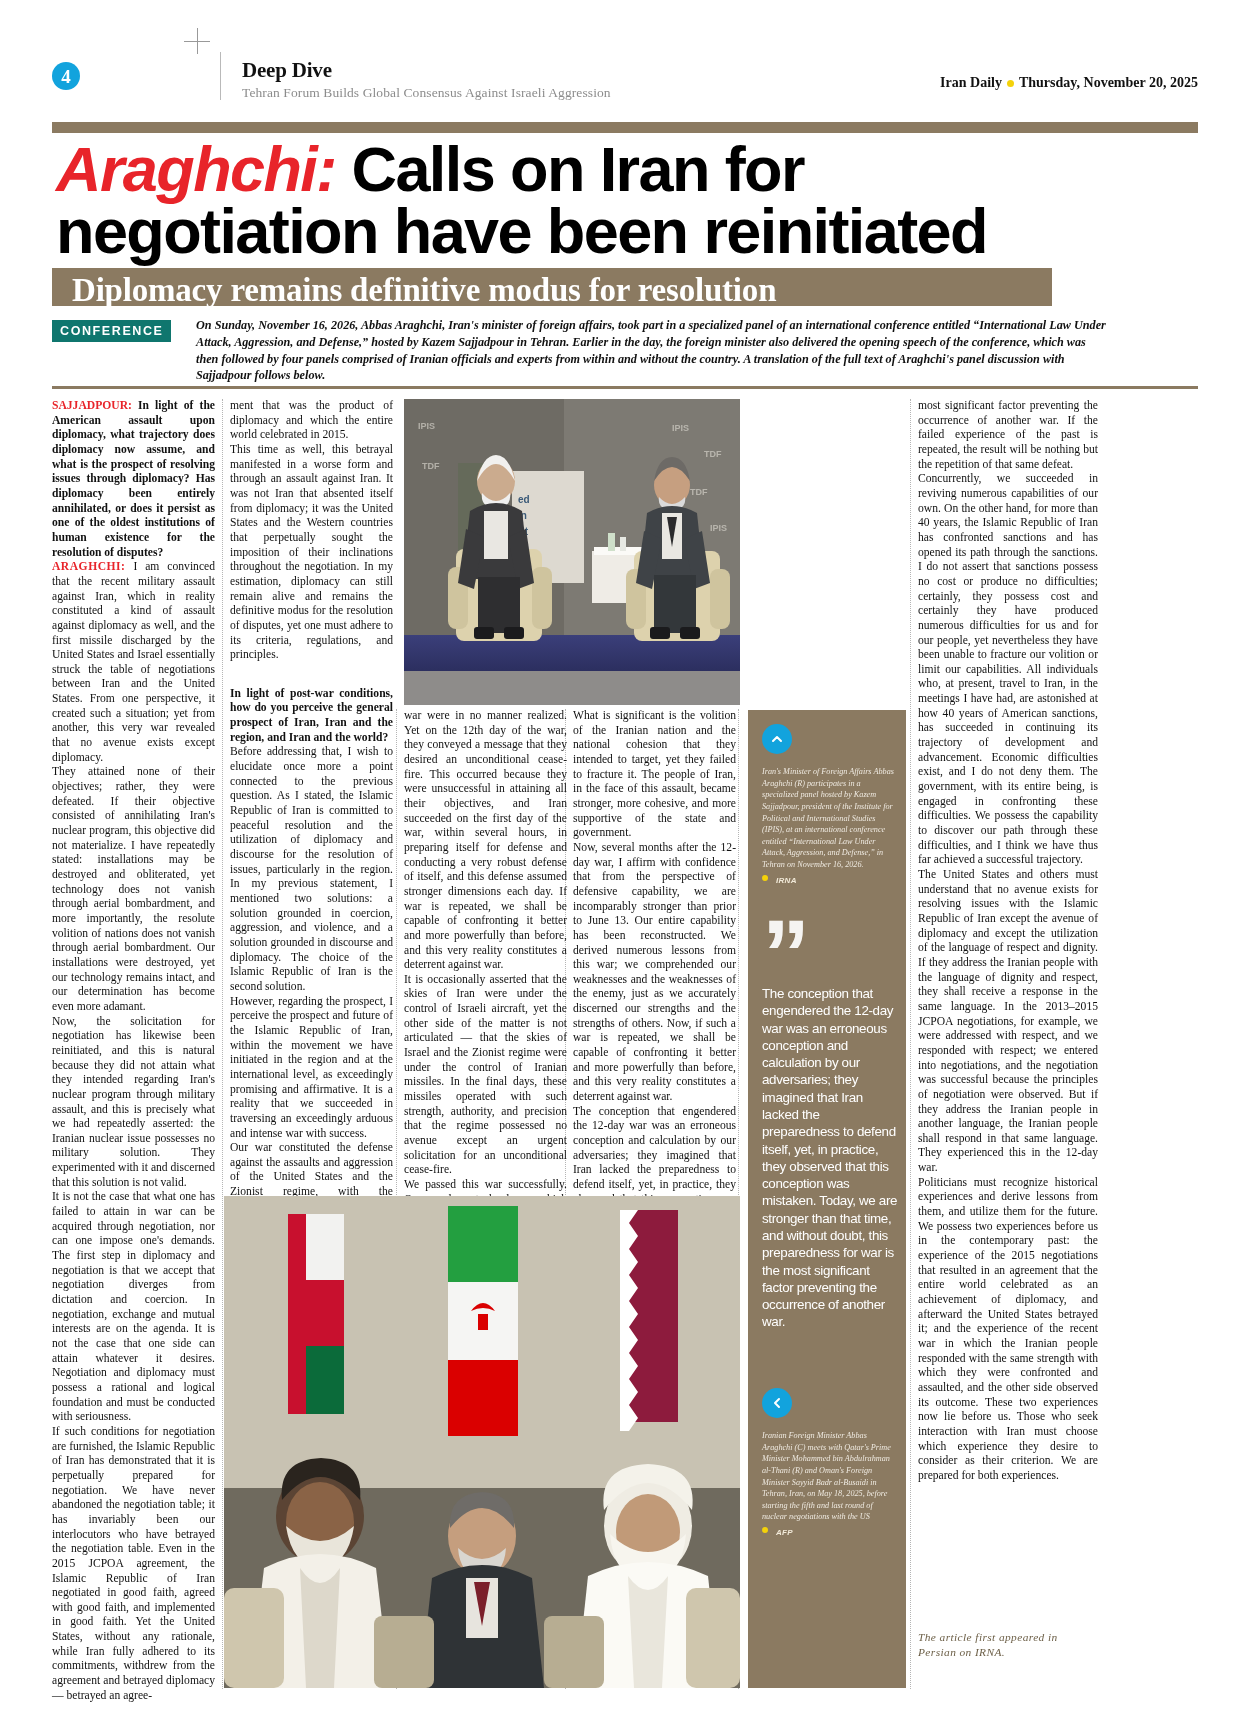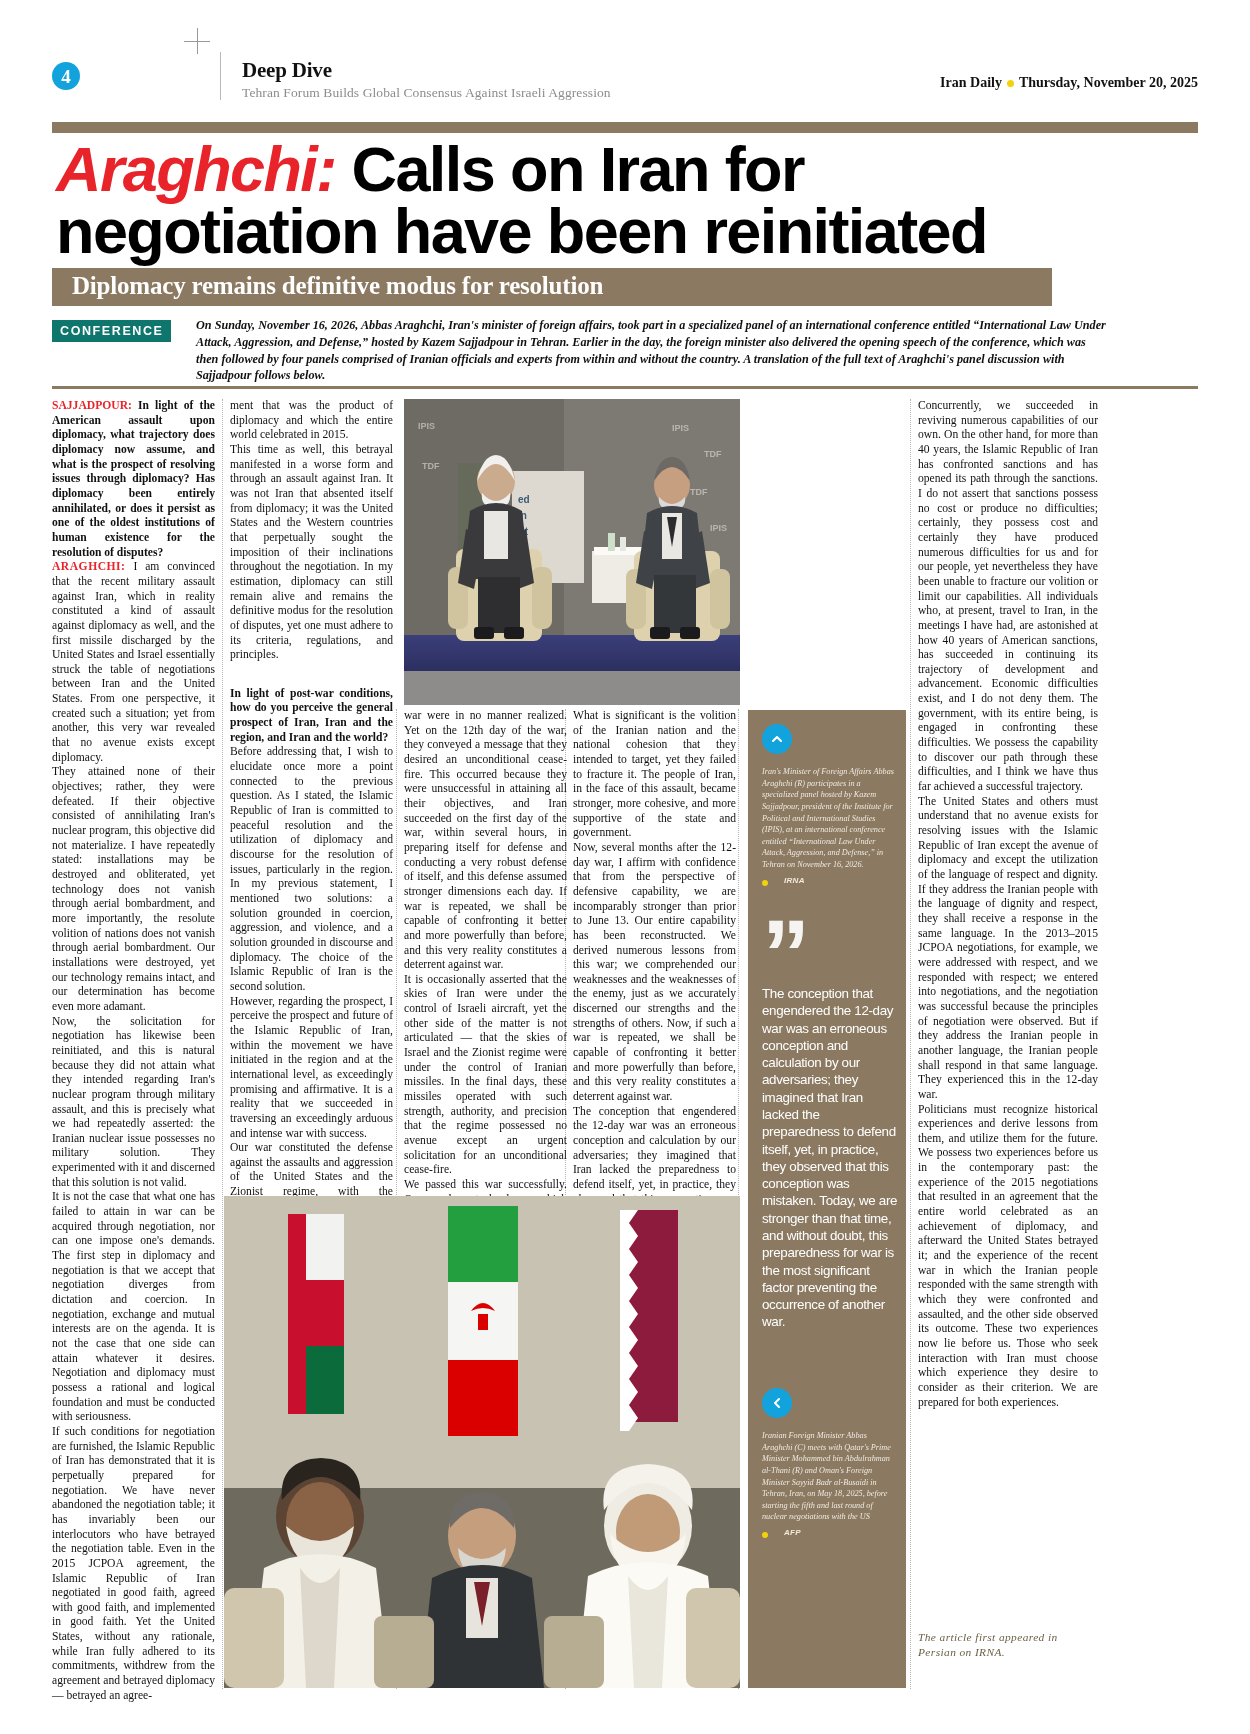--- a/index.html
+++ b/index.html
@@ -75,21 +75,21 @@
     color:#e8242a; font-style:italic;
     font-family:"Liberation Sans", sans-serif;
   }
   .subhead-bar {
     position:absolute; left:52px; top:268px; width:1000px; height:38px;
     background:#8b7a61;
   }
   .subhead {
     position:absolute; left:72px; top:272px;
     font-family:"Liberation Serif", serif;
-    font-weight:bold; font-size:25px; color:#ffffff;
+    font-weight:bold; font-size:33px; color:#ffffff;
     letter-spacing:-0.2px;
   }
 
   
   .conf-tag {
     position:absolute; left:52px; top:320px;
     background:#0f766e; color:#fff;
     font-family:"Liberation Sans", sans-serif;
     font-weight:bold; font-size:12.5px; letter-spacing:1.6px;
     padding:4px 7px 4px 8px;
@@ -156,21 +156,21 @@
     display:flex; align-items:center; justify-content:center;
   }
   .circle-btn svg { display:block; }
   .cap-photo {
     position:absolute; left:14px; width:132px;
     font-family:"Liberation Serif", serif;
     font-style:italic; font-size:8.2px; line-height:1.42;
     color:#efeae1;
   }
   .credit {
-    display:flex; align-items:flex-end; gap:16px;
+    display:flex; align-items:flex-start; gap:8px;
     margin-top:4px;
     font-family:"Liberation Sans", sans-serif;
     font-style:italic; font-weight:bold; font-size:8px;
     color:#f2ead9; letter-spacing:0.3px;
   }
   .credit .cdot { width:6px; height:6px; border-radius:50%; background:#f4d20a; }
 
   .bigquote {
     position:absolute; left:14px; top:215px;
     color:#ffffff; opacity:0.92;
@@ -258,20 +258,21 @@
       <p>We passed this war successfully. Our nuclear technology, which they intended to annihilate, remains in its place. Installations and equipment, as I indicated, if destroyed, are reconstructed.</p>
     </div>
 
     <div class="col" id="c4">
       <p>What is significant is the volition of the Iranian nation and the national cohesion that they intended to target, yet they failed to fracture it. The people of Iran, in the face of this assault, became stronger, more cohesive, and more supportive of the state and government.</p>
       <p>Now, several months after the 12-day war, I affirm with confidence that from the perspective of defensive capability, we are incomparably stronger than prior to June 13. Our entire capability has been reconstructed. We derived numerous lessons from this war; we comprehended our weaknesses and the weaknesses of the enemy, just as we accurately discerned our strengths and the strengths of others. Now, if such a war is repeated, we shall be capable of confronting it better and more powerfully than before, and this very reality constitutes a deterrent against war.</p>
       <p>The conception that engendered the 12-day war was an erroneous conception and calculation by our adversaries; they imagined that Iran lacked the preparedness to defend itself, yet, in practice, they observed that this conception was mistaken. Today, we are stronger than that time, and without doubt, this preparedness for war is the</p>
     </div>
 
     <div class="col" id="c5">
+      <p>most significant factor preventing the occurrence of another war. If the failed experience of the past is repeated, the result will be nothing but the repetition of that same defeat.</p>
       <p>Concurrently, we succeeded in reviving numerous capabilities of our own. On the other hand, for more than 40 years, the Islamic Republic of Iran has confronted sanctions and has opened its path through the sanctions. I do not assert that sanctions possess no cost or produce no difficulties; certainly, they possess cost and certainly they have produced numerous difficulties for us and for our people, yet nevertheless they have been unable to fracture our volition or limit our capabilities. All individuals who, at present, travel to Iran, in the meetings I have had, are astonished at how 40 years of American sanctions, has succeeded in continuing its trajectory of development and advancement. Economic difficulties exist, and I do not deny them. The government, with its entire being, is engaged in confronting these difficulties. We possess the capability to discover our path through these difficulties, and I think we have thus far achieved a successful trajectory.</p>
       <p>The United States and others must understand that no avenue exists for resolving issues with the Islamic Republic of Iran except the avenue of diplomacy and except the utilization of the language of respect and dignity. If they address the Iranian people with the language of dignity and respect, they shall receive a response in the same language. In the 2013–2015 JCPOA negotiations, for example, we were addressed with respect, and we responded with respect; we entered into negotiations, and the negotiation was successful because the principles of negotiation were observed. But if they address the Iranian people in another language, the Iranian people shall respond in that same language. They experienced this in the 12-day war.</p>
       <p>Politicians must recognize historical experiences and derive lessons from them, and utilize them for the future. We possess two experiences before us in the contemporary past: the experience of the 2015 negotiations that resulted in an agreement that the entire world celebrated as an achievement of diplomacy, and afterward the United States betrayed it; and the experience of the recent war in which the Iranian people responded with the same strength with which they were confronted and assaulted, and the other side observed its outcome. These two experiences now lie before us. Those who seek interaction with Iran must choose which experience they desire to consider as their criterion. We are prepared for both experiences.</p>
     </div>
   </div>
 
   <div class="photo-top">
     <svg width="336" height="306" viewBox="0 0 336 306" preserveAspectRatio="none">
       <defs>
         <linearGradient id="wallg" x1="0" y1="0" x2="0" y2="1">

